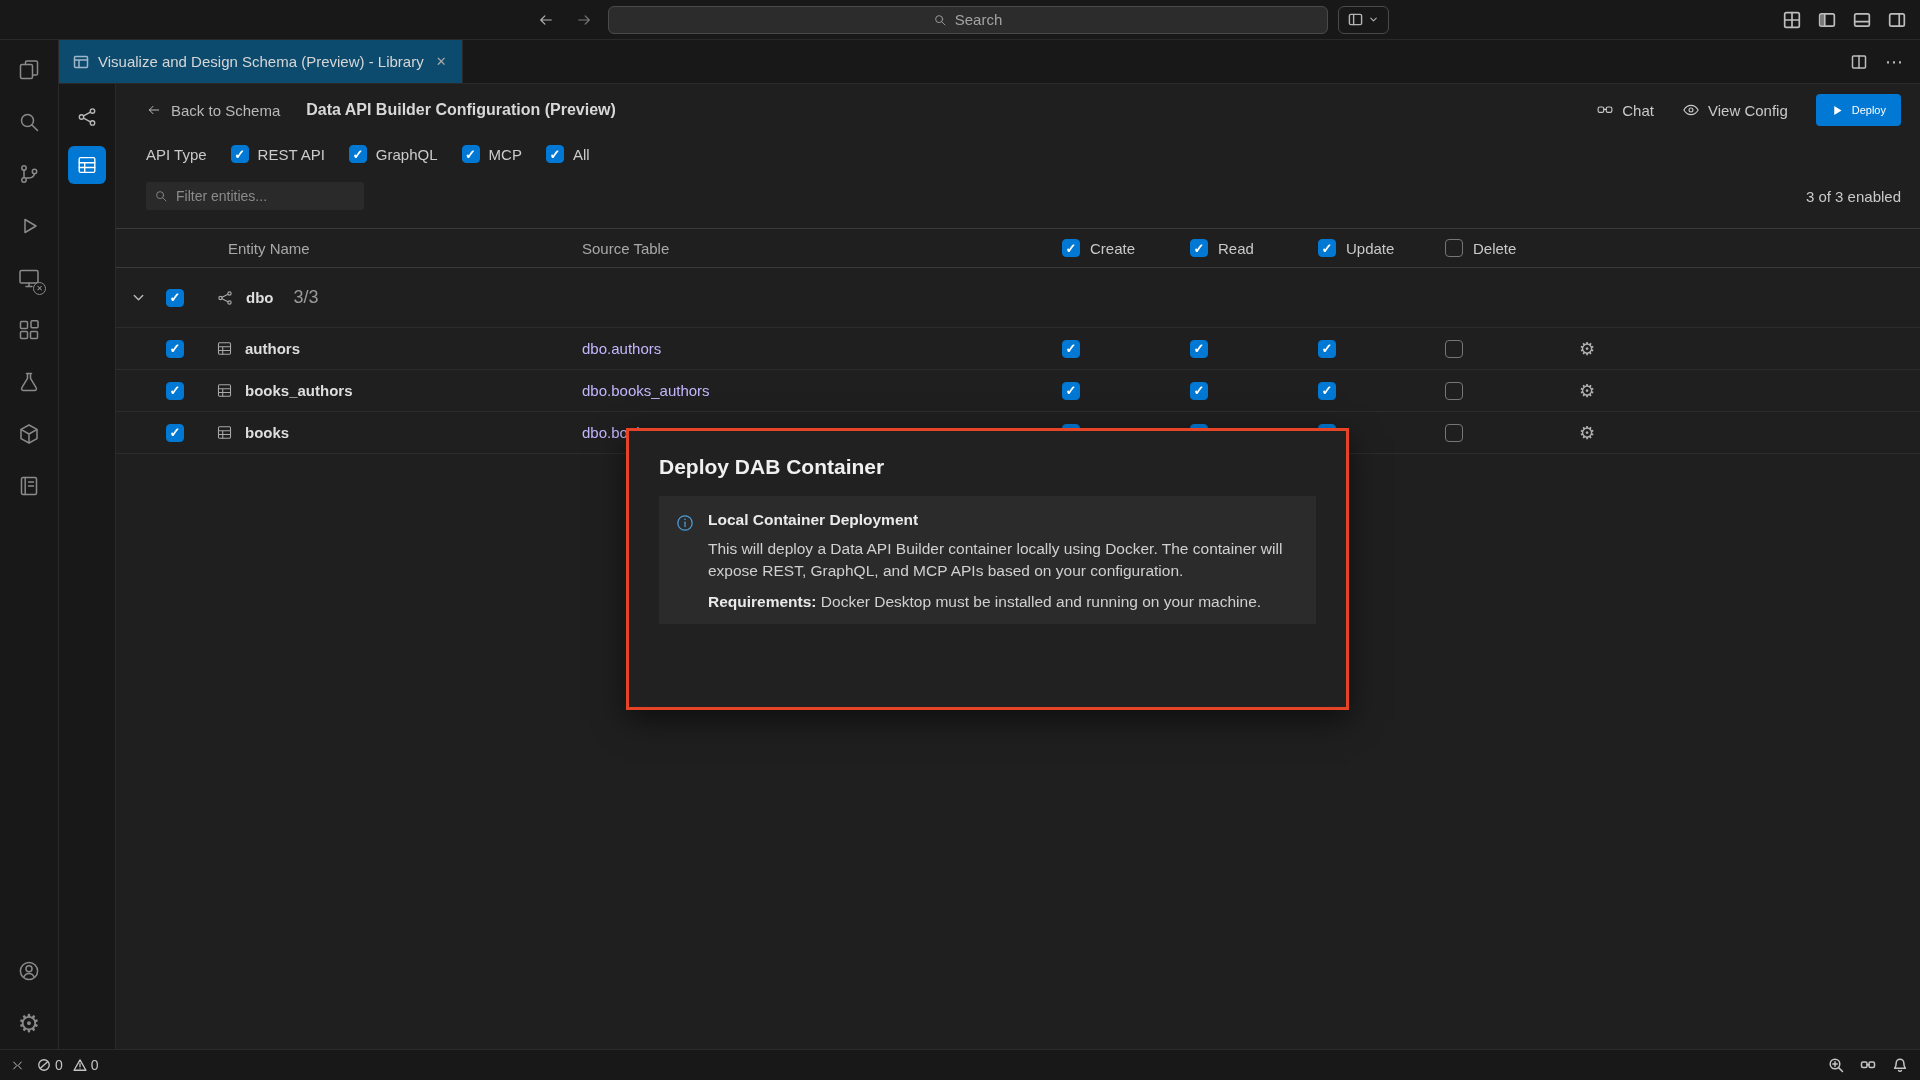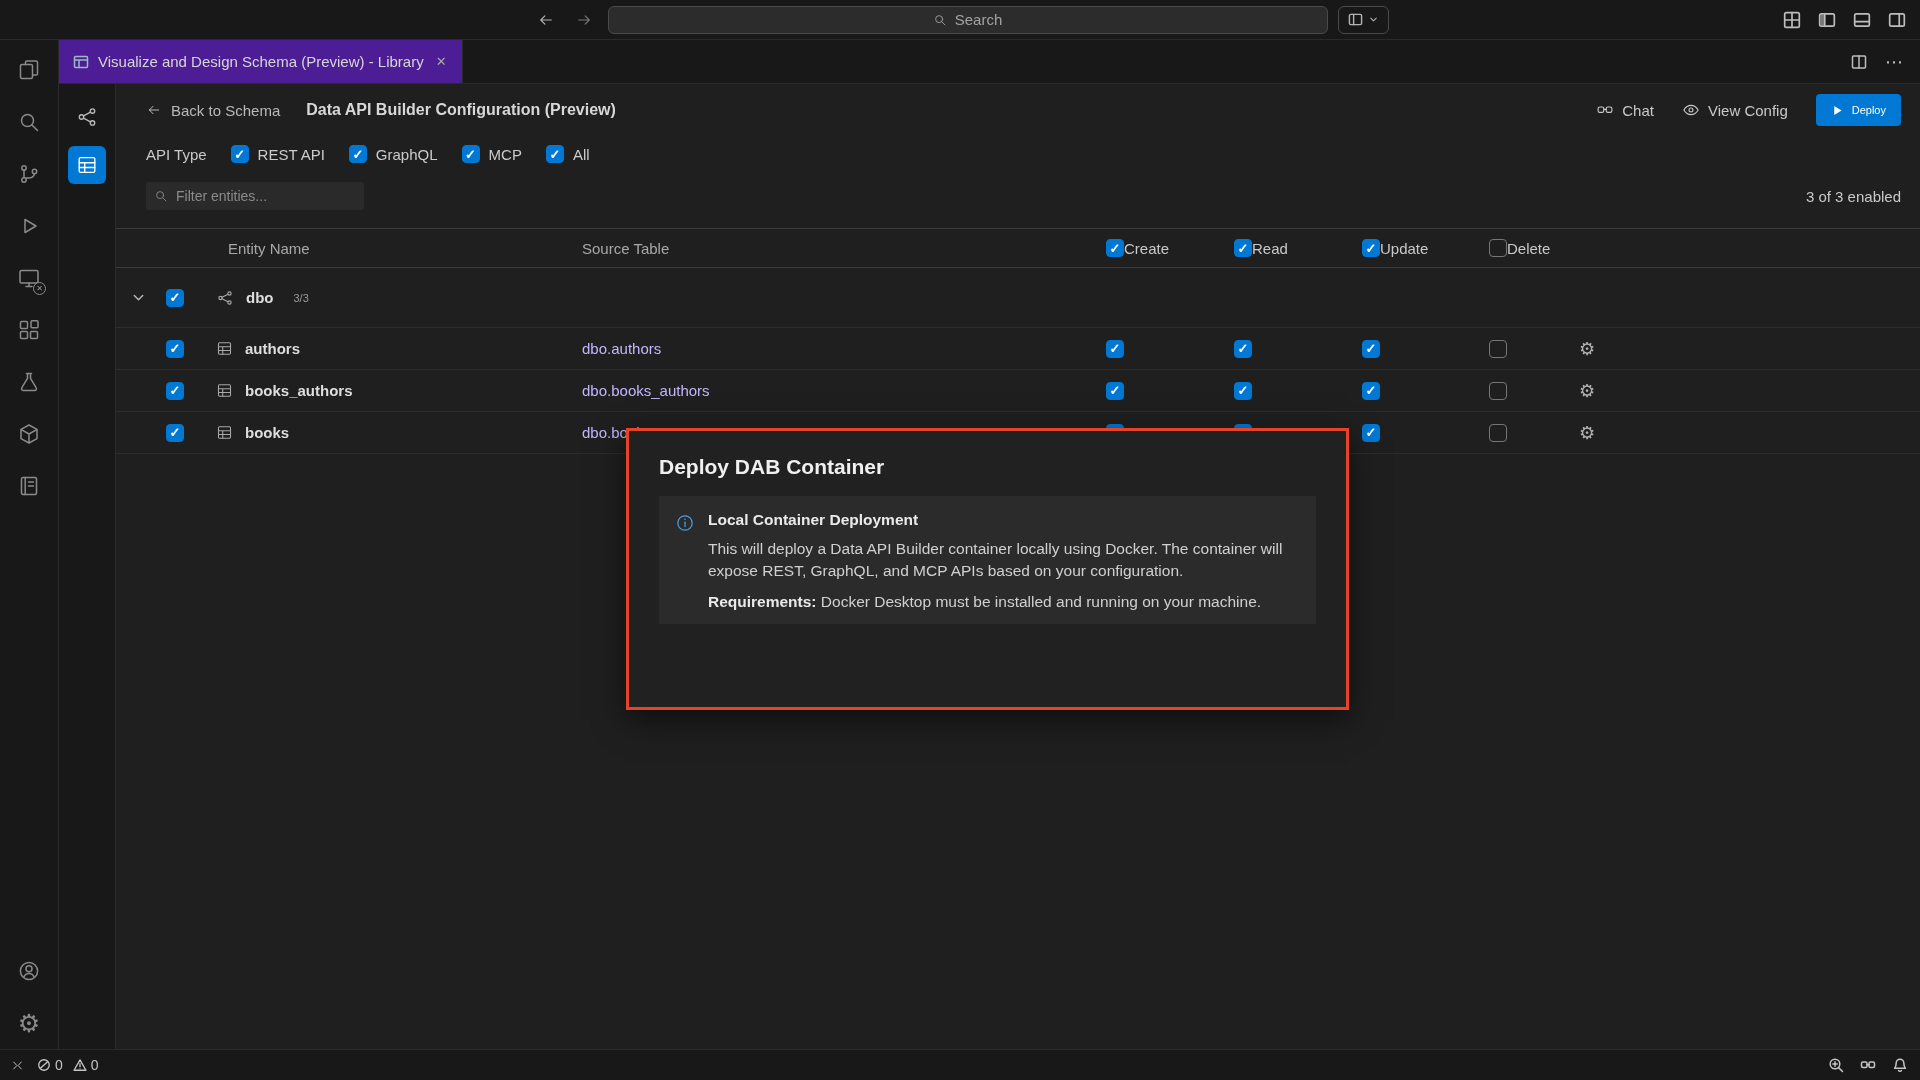--- a/index.html
+++ b/index.html
@@ -29,21 +29,21 @@
   
   .activitybar{width:59px;background:#181818;border-right:1px solid #2a2a2a;display:flex;flex-direction:column;align-items:center;padding-top:4px;flex:none;}
   .ab-item{width:48px;height:52px;display:flex;align-items:center;justify-content:center;color:#8a8a8a;background:none;border:none;position:relative;cursor:pointer;}
   .ab-spacer{flex:1;}
   .ab-badge{position:absolute;right:7px;bottom:9px;width:13px;height:13px;border-radius:50%;background:#181818;border:1px solid #8a8a8a;color:#9a9a9a;font-size:8px;line-height:11px;text-align:center;}
   .gear-glyph{font-size:25px;line-height:1;}
 
   
   .main-col{flex:1;display:flex;flex-direction:column;min-width:0;}
   .tabbar{height:44px;background:#181818;display:flex;align-items:stretch;border-bottom:1px solid #2a2a2a;flex:none;}
-  .tab{display:flex;align-items:center;gap:9px;padding:0 12px 0 14px;background:#4c1d95;color:#d6d6d6;border-right:1px solid #2a2a2a;cursor:pointer;font-size:15px;}
+  .tab{display:flex;align-items:center;gap:9px;padding:0 12px 0 14px;background:#0c4a6e;color:#d6d6d6;border-right:1px solid #2a2a2a;cursor:pointer;font-size:15px;}
   .tab-close{background:none;border:none;color:#a8a8a8;font-size:13px;cursor:pointer;padding:2px 3px;}
   .tab-actions{margin-left:auto;display:flex;align-items:center;gap:18px;padding-right:16px;color:#b6b6b6;}
   .more-glyph{font-size:18px;letter-spacing:1px;}
 
   
   .editor{flex:1;display:flex;min-height:0;}
   .viewrail{width:57px;background:#181818;border-right:1px solid #2a2a2a;display:flex;flex-direction:column;align-items:center;padding-top:14px;gap:10px;flex:none;}
   .rail-btn{width:38px;height:38px;border-radius:6px;display:flex;align-items:center;justify-content:center;color:#b9b9b9;background:none;border:none;cursor:pointer;}
   .rail-btn.active{background:var(--accent);color:#ffffff;}
 
@@ -65,29 +65,29 @@
   .filter-input{width:218px;height:28px;background:#2a2a2a;border:none;border-radius:2px;color:#bdbdbd;font-size:14px;padding:0 8px 0 30px;outline:none;font-family:"Liberation Sans",sans-serif;}
   .filter-input::placeholder{color:#8b8b8b;}
   .filter-icon{position:absolute;left:8px;top:7px;color:#8b8b8b;}
   .summary{margin-left:auto;color:#c9c9c9;}
 
   
   .trow{display:grid;grid-template-columns:44px 40px 382px 480px 128px 128px 127px 130px 1fr;align-items:center;}
   .thead{height:40px;border-top:1px solid #3a3a3a;border-bottom:1px solid #3a3a3a;color:#a8a8a8;flex:none;}
   .th-pad{padding-left:28px;}
   .cell{display:flex;align-items:center;min-width:0;}
-  .c-perm{color:#c9c9c9;margin-left:44px;}
+  .c-perm{gap:10px;color:#c9c9c9;}
   .tgroup{height:60px;border-bottom:1px solid #2c2c2c;flex:none;}
   .trow .c-chev{justify-content:center;}
   .trow .c-check{justify-content:flex-start;padding-left:6px;}
   .erow{height:42px;border-bottom:1px solid #2c2c2c;flex:none;}
   .c-name{padding-left:16px;gap:12px;}
   .ename{font-weight:bold;color:#dedede;}
   .gname{font-weight:bold;color:#dedede;}
-  .gcount{color:#9a9a9a;font-size:11px;margin-left:8px;}
+  .gcount{color:#9a9a9a;font-size:18px;margin-left:8px;}
   .esource{color:#c4b5fd;}
   .c-gear{padding-left:4px;}
   .gearbtn{background:none;border:none;color:#b0b0b0;font-size:18px;line-height:1;cursor:pointer;}
   .iconbtn{background:none;border:none;color:#b9b9b9;cursor:pointer;display:flex;align-items:center;}
   .eicon{color:#a8a8a8;}
 
   
   .cb{width:18px;height:18px;border-radius:4px;border:1px solid #767676;display:inline-flex;align-items:center;justify-content:center;flex:none;cursor:pointer;background:transparent;}
   .cb.checked{background:var(--accent);border-color:var(--accent);}
   .cb.checked::after{content:"\2713";color:#fff;font-size:13px;font-weight:bold;line-height:1;}

